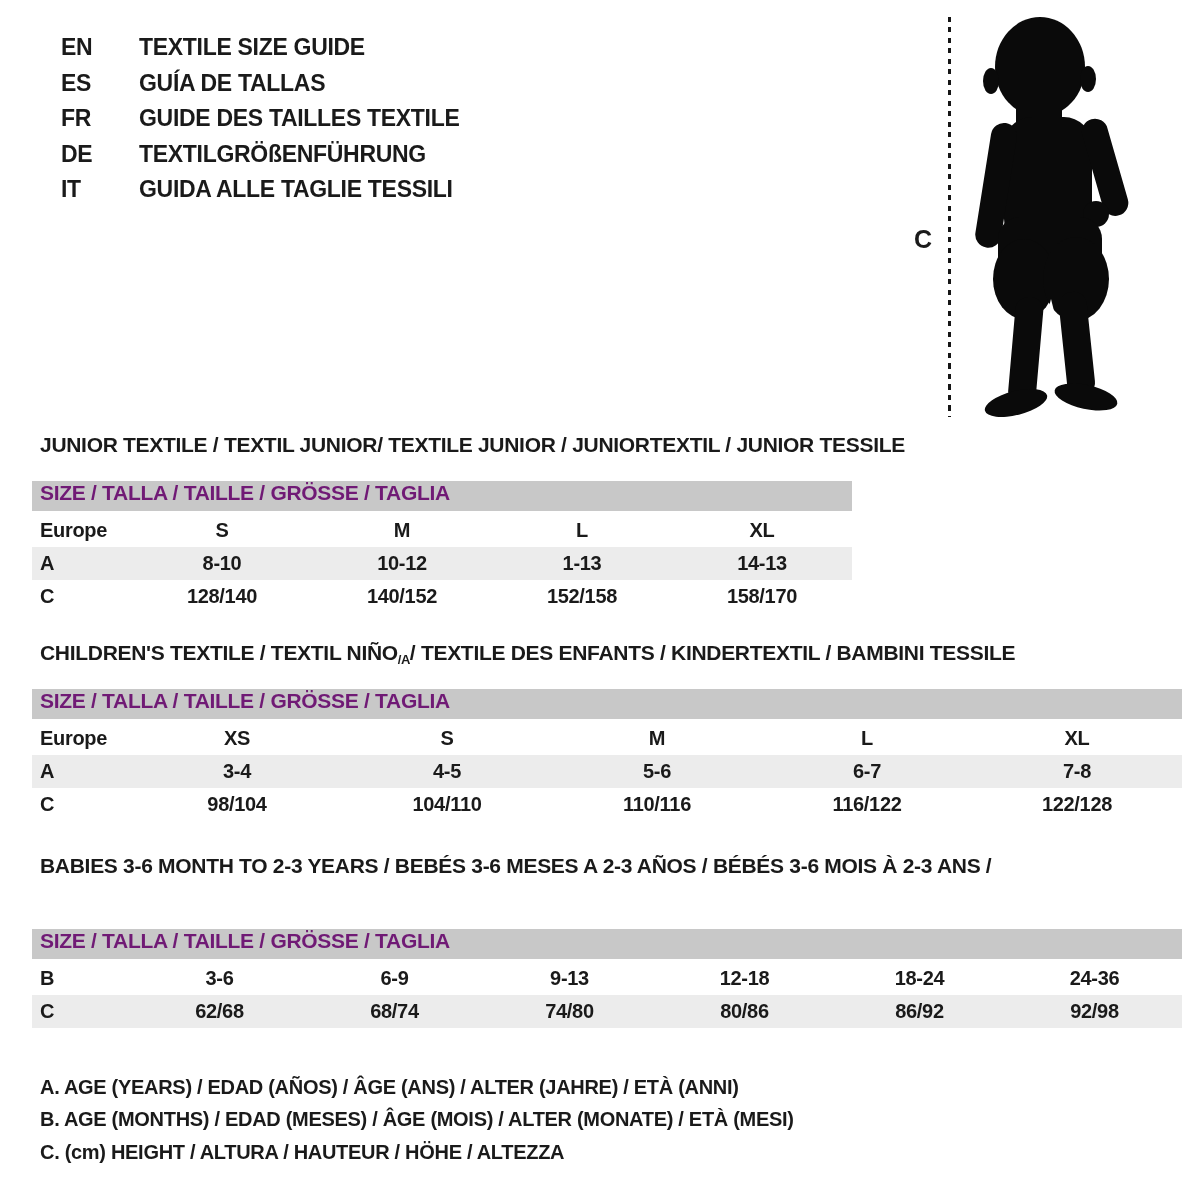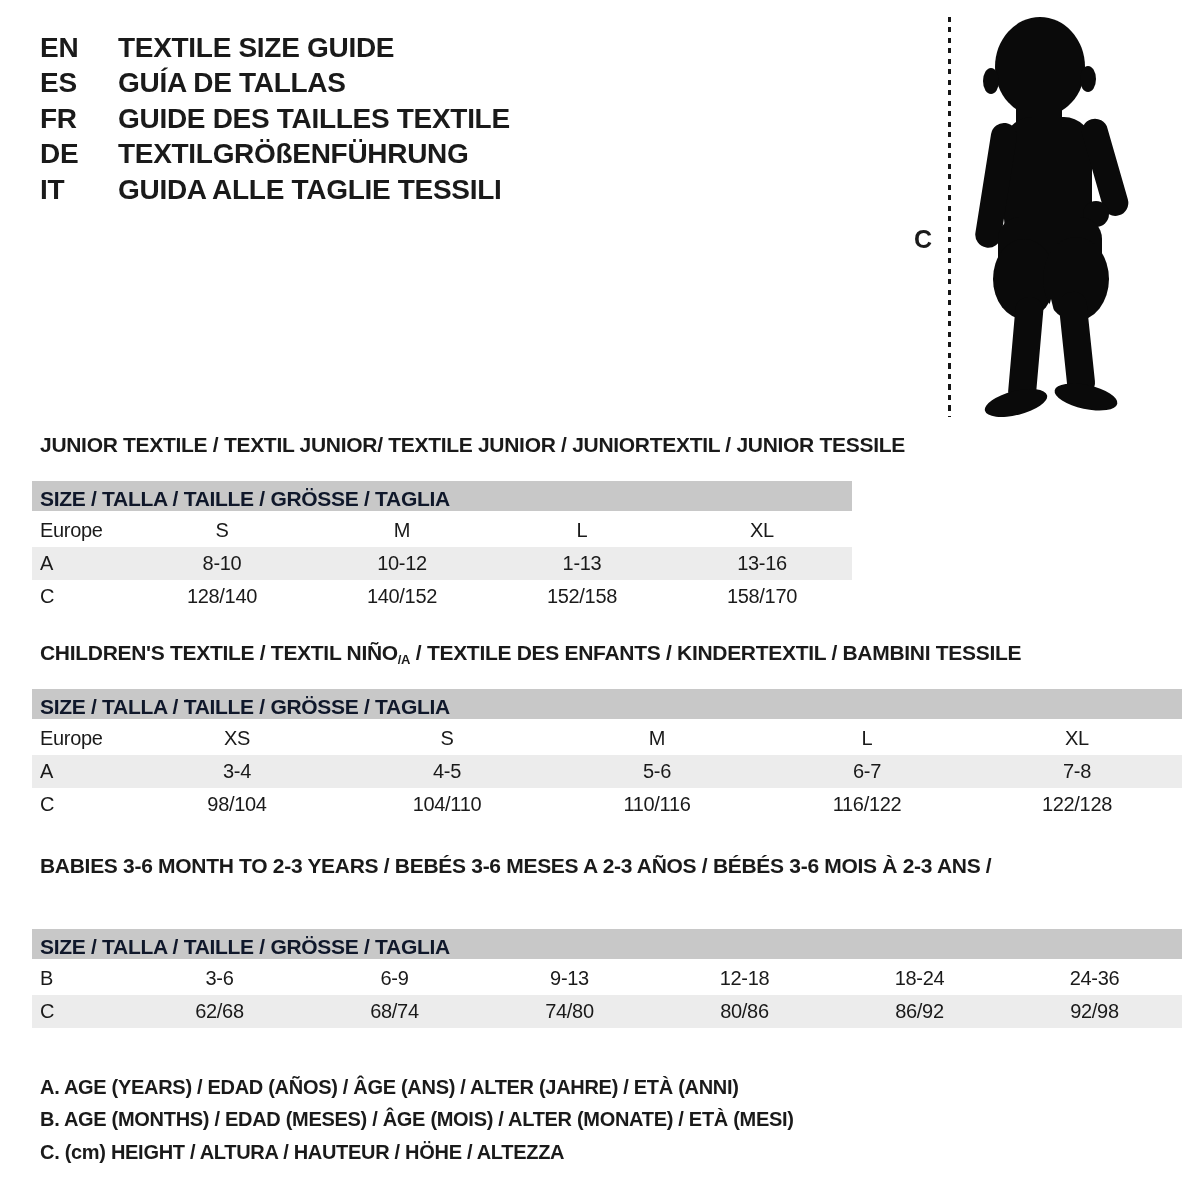--- a/index.html
+++ b/index.html
@@ -8,51 +8,51 @@
     position:relative;
     background:#ffffff;
     font-family:"Liberation Sans", sans-serif;
     color:#1a1a1a;
     overflow:hidden;
     letter-spacing:-0.3px;
   }
 
   
   .langs { position:absolute; left:40px; top:30px; }
-  .lang-row { display:flex; height:35.5px; align-items:center; font-size:28px; font-weight:700; }
+  .lang-row { display:flex; height:35.5px; align-items:center; font-size:23px; font-weight:700;margin-left:21px; }
   .lang-code { width:78px; }
 
   
   .figure { position:absolute; left:900px; top:15px; width:255px; height:408px; }
   .dash-line {
     position:absolute; left:48px; top:2px; width:3px; height:400px;
     background:repeating-linear-gradient(to bottom, #161616 0 5px, transparent 5px 10.5px);
   }
   .c-label { position:absolute; left:14px; top:210px; font-size:25px; font-weight:700; }
   .toddler { position:absolute; left:64px; top:2px; width:174px; height:400px; }
 
   
   .sec-title { position:absolute; left:40px; font-size:21px; font-weight:700; white-space:nowrap; }
   #junior-title   { top:433px; }
   #children-title { top:641px; }
   #babies-title   { top:849px; line-height:33px; }
   .sub-a { font-size:13px; vertical-align:-4px; letter-spacing:-0.5px; }
-  .part2 { margin-left:6px; }
+  .part2 { margin-left:0; }
 
   
   .sg-table { position:absolute; left:32px; }
   #junior-table   { top:481px; width:820px; }
   #children-table { top:689px; width:1150px; }
   #babies-table   { top:929px; width:1150px; }
   .size-bar {
-    height:30px; background:#c8c8c8; color:#0f172a;
-    display:flex; align-items:flex-end; padding-left:8px;
+    height:30px; background:#c8c8c8; color:#701a75;
+    display:flex; align-items:flex-start; padding-left:8px;
     font-size:21px; font-weight:700; margin-bottom:3px;
   }
-  .trow { display:flex; height:33px; align-items:center; font-size:20px; font-weight:400; }
+  .trow { display:flex; height:33px; align-items:center; font-size:20px; font-weight:700; }
   .trow.alt { background:#ececec; }
   .trow .lbl { width:100px; padding-left:8px; }
   .trow .cell { flex:1; text-align:center; }
 
   
   .legend { position:absolute; left:40px; top:1071px; }
   .legend-line { height:32.5px; display:flex; align-items:center; font-size:20px; font-weight:700; white-space:nowrap; }
 </style>
 </head>
 <body>
@@ -115,21 +115,21 @@
     <span class="cell">S</span>
     <span class="cell">M</span>
     <span class="cell">L</span>
     <span class="cell">XL</span>
   </div>
   <div class="trow alt">
     <span class="lbl">A</span>
     <span class="cell">8-10</span>
     <span class="cell">10-12</span>
     <span class="cell">1-13</span>
-    <span class="cell">13-16</span>
+    <span class="cell">14-13</span>
   </div>
   <div class="trow">
     <span class="lbl">C</span>
     <span class="cell">128/140</span>
     <span class="cell">140/152</span>
     <span class="cell">152/158</span>
     <span class="cell">158/170</span>
   </div>
 </div>
 

